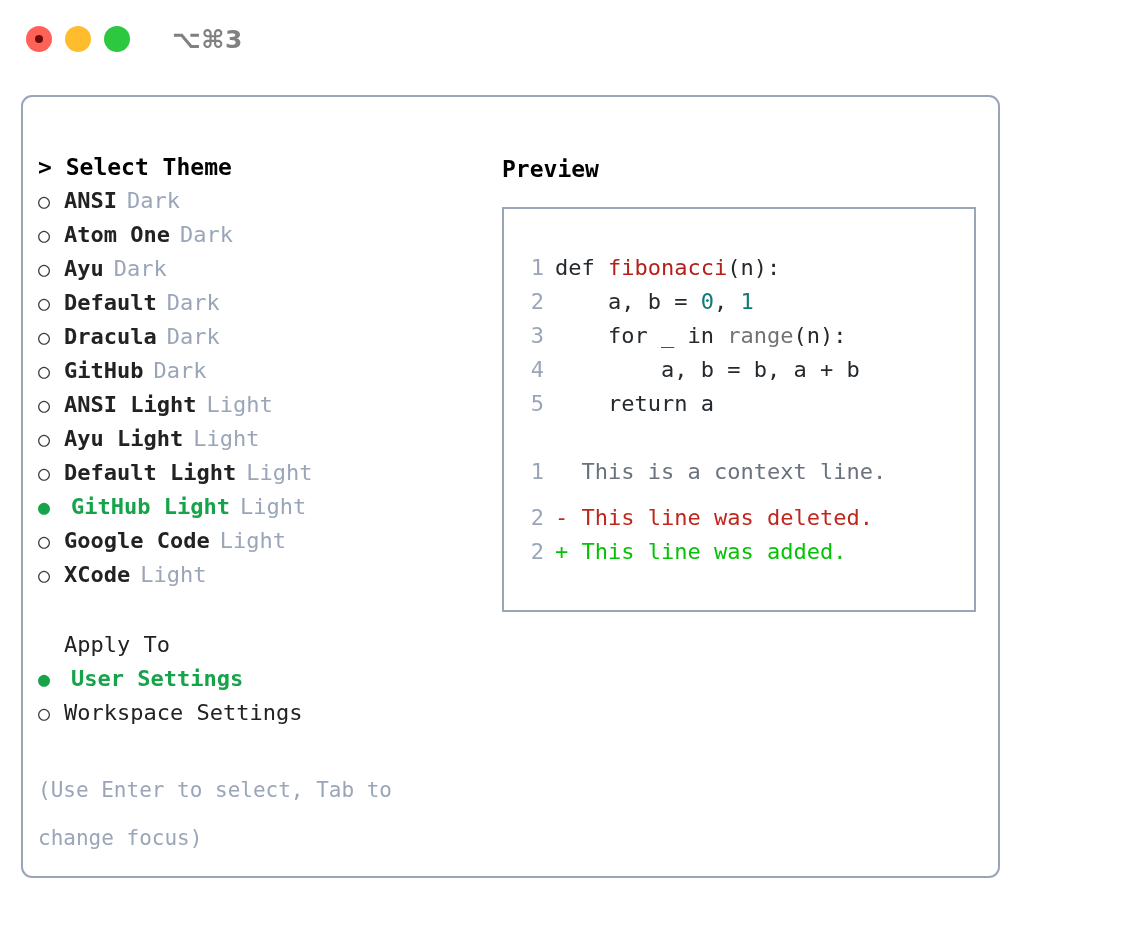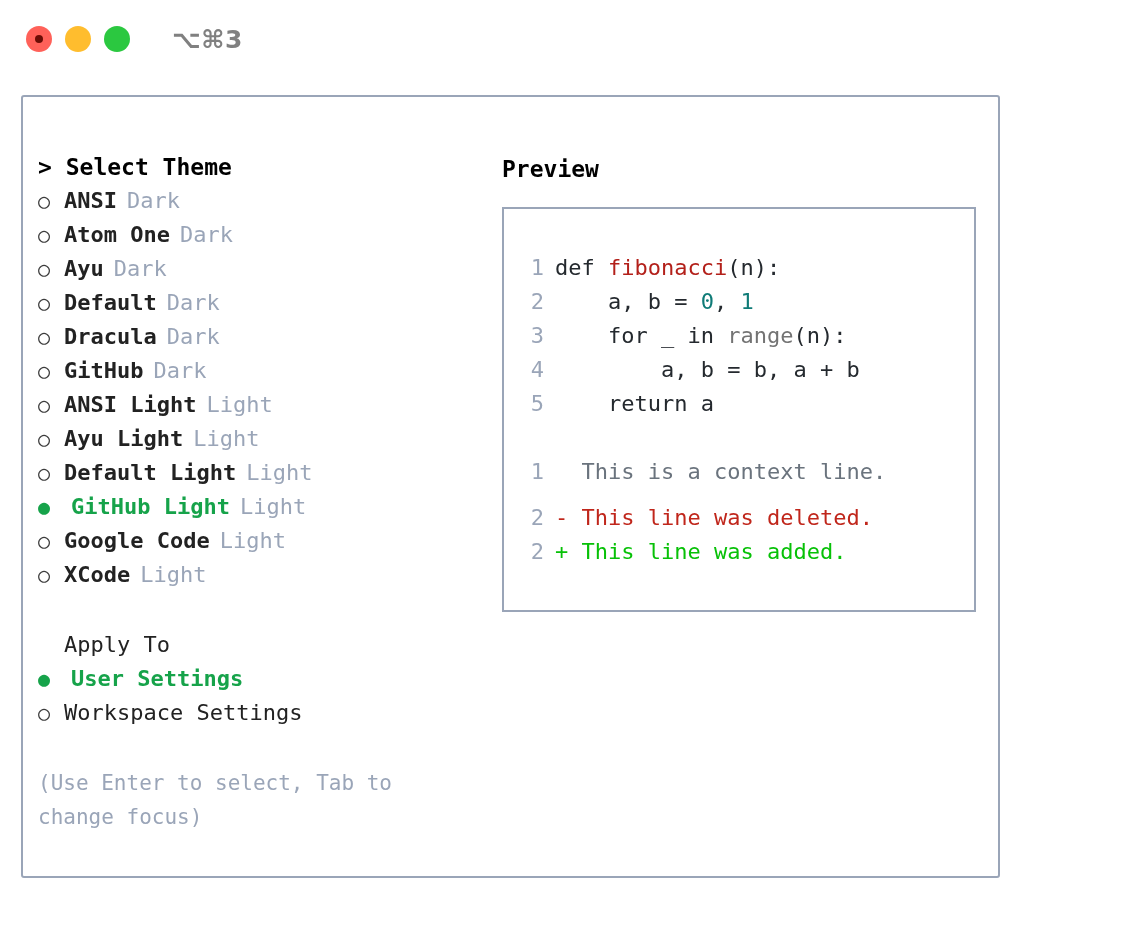--- a/index.html
+++ b/index.html
@@ -67,21 +67,21 @@
   }
 
   
   .panel {
     position: absolute;
     left: 21px;
     top: 95px;
     width: 979px;
     height: 783px;
     border: 2px solid #9aa5b8;
-    border-radius: 3px;
+    border-radius: 11px;
     box-sizing: border-box;
     background: #ffffff;
   }
 
   .columns {
     position: absolute;
     left: 0; top: 0;
     width: 100%;
     height: 100%;
   }
@@ -139,21 +139,21 @@
     line-height: 34px;
     padding-left: 26px;
     white-space: pre;
   }
 
   .spacer-lg { height: 36px; }
 
   .hint {
     margin-top: 36px;
     font-size: 21px;
-    line-height: 34px;
+    line-height: 48px;
     color: #9aa5b8;
     width: 420px;
   }
 
   
   .right-col {
     position: absolute;
     left: 479px;
     top: 55px;
     width: 490px;

